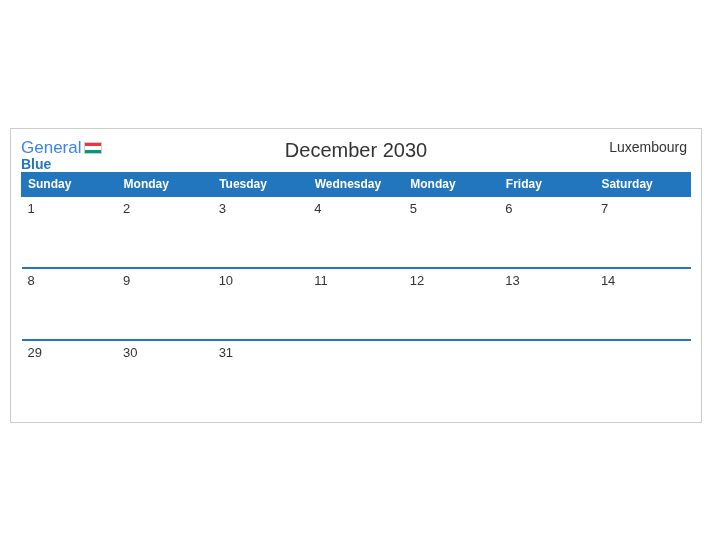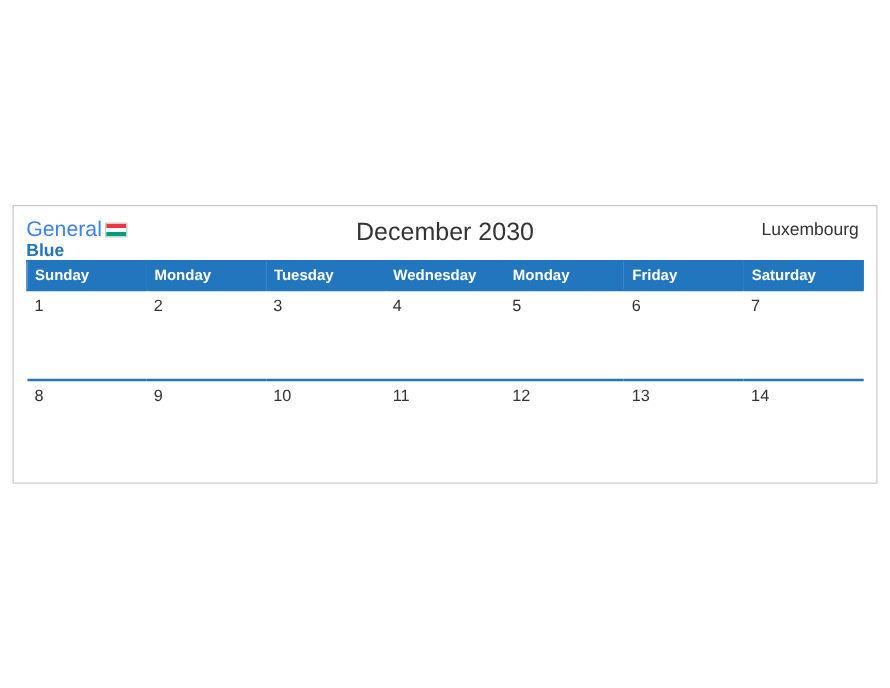--- a/index.html
+++ b/index.html
@@ -167,15 +167,30 @@
           <td>
             <span class="day-number">12</span>
           </td>
           <td>
             <span class="day-number">13</span>
           </td>
           <td>
             <span class="day-number">14</span>
           </td>
         </tr>
+        <tr>
+          <td>
+            <span class="day-number">29</span>
+          </td>
+          <td>
+            <span class="day-number">30</span>
+          </td>
+          <td>
+            <span class="day-number">31</span>
+          </td>
+          <td></td>
+          <td></td>
+          <td></td>
+          <td></td>
+        </tr>
       </tbody>
   </table>
 </div>
 
 </body></html>

